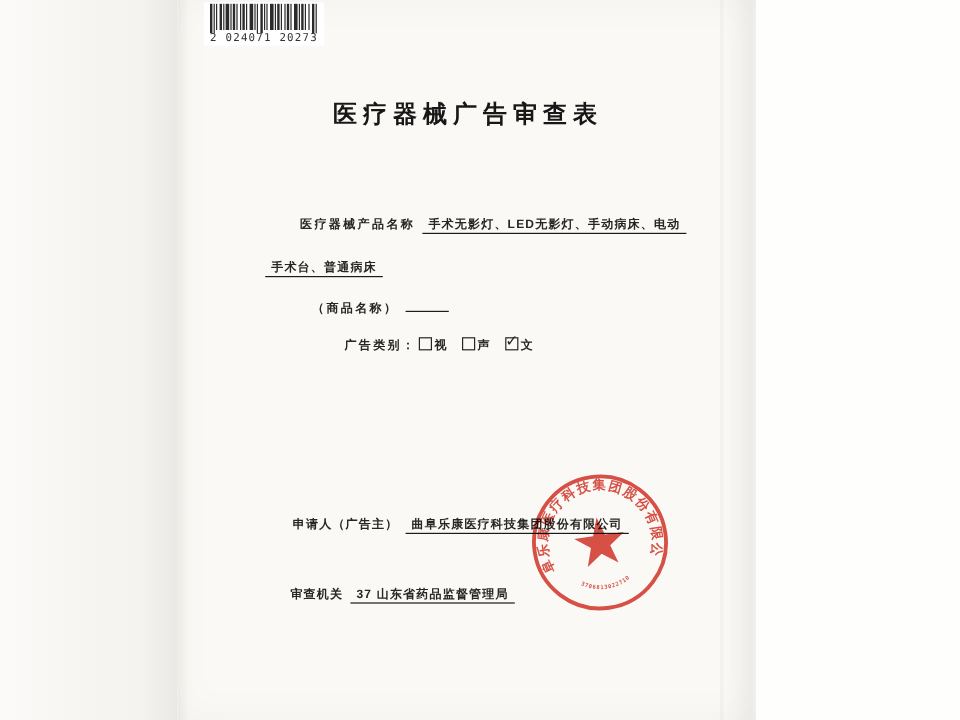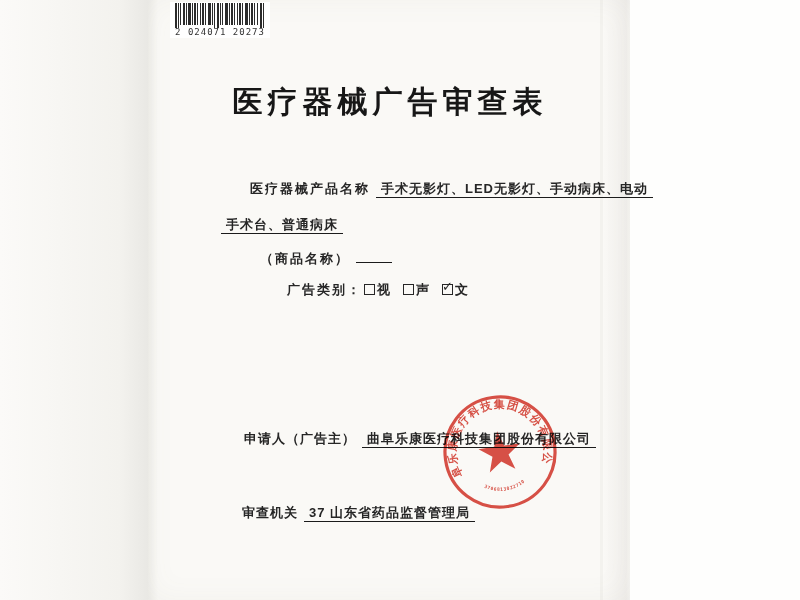--- a/index.html
+++ b/index.html
@@ -14,46 +14,46 @@
     position:absolute;left:148px;top:0;width:482px;height:600px;
     background:linear-gradient(90deg,#efeeea 0,#faf9f6 10px,#faf9f6 455px,#f1efec 478px,#f6f5f2 482px);
     box-shadow:inset 0 0 30px rgba(120,120,110,.06);
   }
   .sheet-right{position:absolute;left:630px;top:0;width:170px;height:600px;background:#fefefd;}
   .sheet-left{position:absolute;left:0;top:0;width:148px;height:600px;
     background:linear-gradient(90deg,#fbfaf8 0,#f3f2ee 120px,#e9e8e4 148px);}
   .crease{position:absolute;background:rgba(150,150,140,.07);}
 
   .abs{position:absolute;white-space:nowrap;}
-  .doc-text{font-weight:700;color:#262626;font-size:13px;letter-spacing:1px;}
+  .doc-text{font-weight:700;color:#262626;font-size:10px;letter-spacing:1px;}
 
   
   .barcode{left:170px;top:2px;width:96px;background:#fff;padding:1px 2px;text-align:center;}
   .barcode svg{display:block;margin:0 auto;}
   .barcode .digits{
     font-family:"DejaVu Sans Mono","Liberation Mono",monospace;
     font-size:9px;color:#333;letter-spacing:1px;margin-top:-1px;
   }
 
   .title{
     left:150px;top:82px;width:480px;text-align:center;
-    font-size:30px;font-weight:700;color:#171717;letter-spacing:5px;
+    font-size:20px;font-weight:700;color:#171717;letter-spacing:5px;
   }
 
   .u{border-bottom:1.6px solid #1b1b1b;padding:0 5px 1px 5px;}
   .lbl{letter-spacing:2px;}
   .val{margin-left:6px;}
 
   .row-product1{left:250px;top:180px;}
   .row-product2{left:221px;top:216px;}
   .row-tradename{left:260px;top:250px;}
   .row-category{left:287px;top:281px;}
   .row-applicant{left:244px;top:430px;}
   .row-agent{left:244px;top:459px;}
-  .row-authority{left:242px;top:504px;}
+  .row-authority{left:242px;top:488px;}
 
   .opt{margin-left:12px;}
   .cbox{
     display:inline-block;width:11px;height:11px;border:1.6px solid #262626;
     vertical-align:-1px;margin-right:2px;position:relative;box-sizing:border-box;
   }
   .cbox.on::after{
     content:"✓";position:absolute;left:-1px;top:-6px;font-size:13px;font-weight:700;color:#262626;
   }
 

